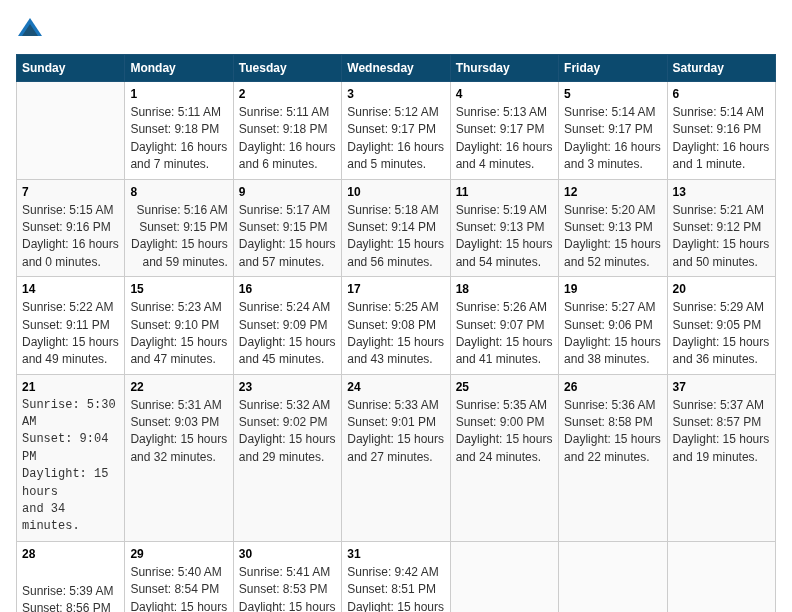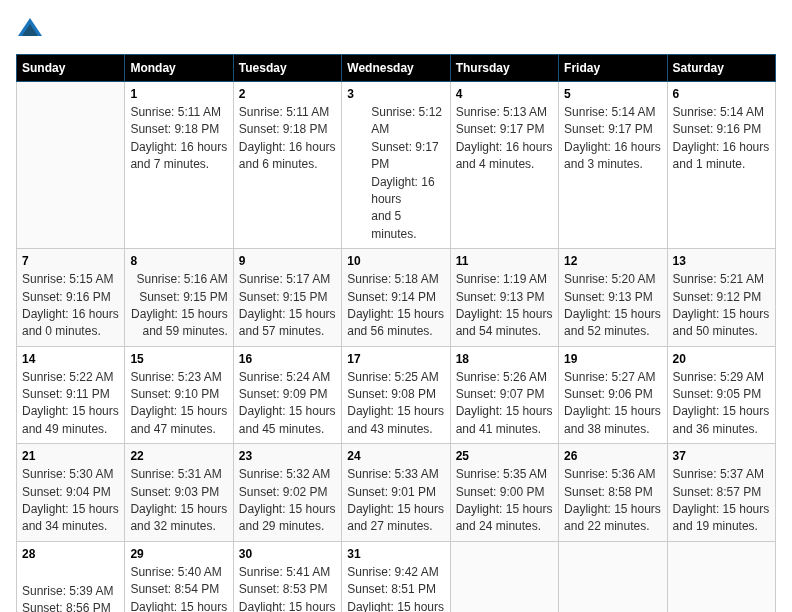--- a/index.html
+++ b/index.html
@@ -45,21 +45,21 @@
     .location {
       font-size: 14px;
       color: #444;
     }
     table {
       width: 100%;
       border-collapse: collapse;
       font-size: 11px;
     }
     thead tr th {
-      background-color: #000000;
+      background-color: #0c4a6e;
       color: #fff;
       text-align: left;
       padding: 6px 5px;
       font-size: 12px;
       font-weight: bold;
       border: 1px solid #1a5276;
     }
     tbody tr td {
       vertical-align: top;
       padding: 5px 5px;
@@ -128,21 +128,21 @@
         </td>
         <td>
           <span class="day-num">2</span>
           <div class="day-info" style="white-space: pre-line;">Sunrise: 5:11 AM
 Sunset: 9:18 PM
 Daylight: 16 hours
 and 6 minutes.</div>
         </td>
         <td>
           <span class="day-num">3</span>
-          <div class="day-info" style="white-space: pre-line; margin-left: 24px;">Sunrise: 5:12 AM
+          <div class="day-info" style="white-space: pre-line;">Sunrise: 5:12 AM
 Sunset: 9:17 PM
 Daylight: 16 hours
 and 5 minutes.</div>
         </td>
         <td>
           <span class="day-num">4</span>
           <div class="day-info" style="white-space: pre-line;">Sunrise: 5:13 AM
 Sunset: 9:17 PM
 Daylight: 16 hours
 and 4 minutes.</div>
@@ -186,21 +186,21 @@
         </td>
         <td>
           <span class="day-num">10</span>
           <div class="day-info" style="white-space: pre-line;">Sunrise: 5:18 AM
 Sunset: 9:14 PM
 Daylight: 15 hours
 and 56 minutes.</div>
         </td>
         <td>
           <span class="day-num">11</span>
-          <div class="day-info" style="white-space: pre-line;">Sunrise: 1:19 AM
+          <div class="day-info" style="white-space: pre-line;">Sunrise: 5:19 AM
 Sunset: 9:13 PM
 Daylight: 15 hours
 and 54 minutes.</div>
         </td>
         <td>
           <span class="day-num">12</span>
           <div class="day-info" style="white-space: pre-line;">Sunrise: 5:20 AM
 Sunset: 9:13 PM
 Daylight: 15 hours
 and 52 minutes.</div>
@@ -260,21 +260,21 @@
           <span class="day-num">20</span>
           <div class="day-info" style="white-space: pre-line;">Sunrise: 5:29 AM
 Sunset: 9:05 PM
 Daylight: 15 hours
 and 36 minutes.</div>
         </td>
       </tr>
       <tr>
         <td>
           <span class="day-num">21</span>
-          <div class="day-info" style="white-space: pre-line;">Sunrise: 5:30 AM
+          <div class="day-info" style="white-space: pre-line; font-family: Liberation Mono, monospace;">Sunrise: 5:30 AM
 Sunset: 9:04 PM
 Daylight: 15 hours
 and 34 minutes.</div>
         </td>
         <td>
           <span class="day-num">22</span>
           <div class="day-info" style="white-space: pre-line;">Sunrise: 5:31 AM
 Sunset: 9:03 PM
 Daylight: 15 hours
 and 32 minutes.</div>

